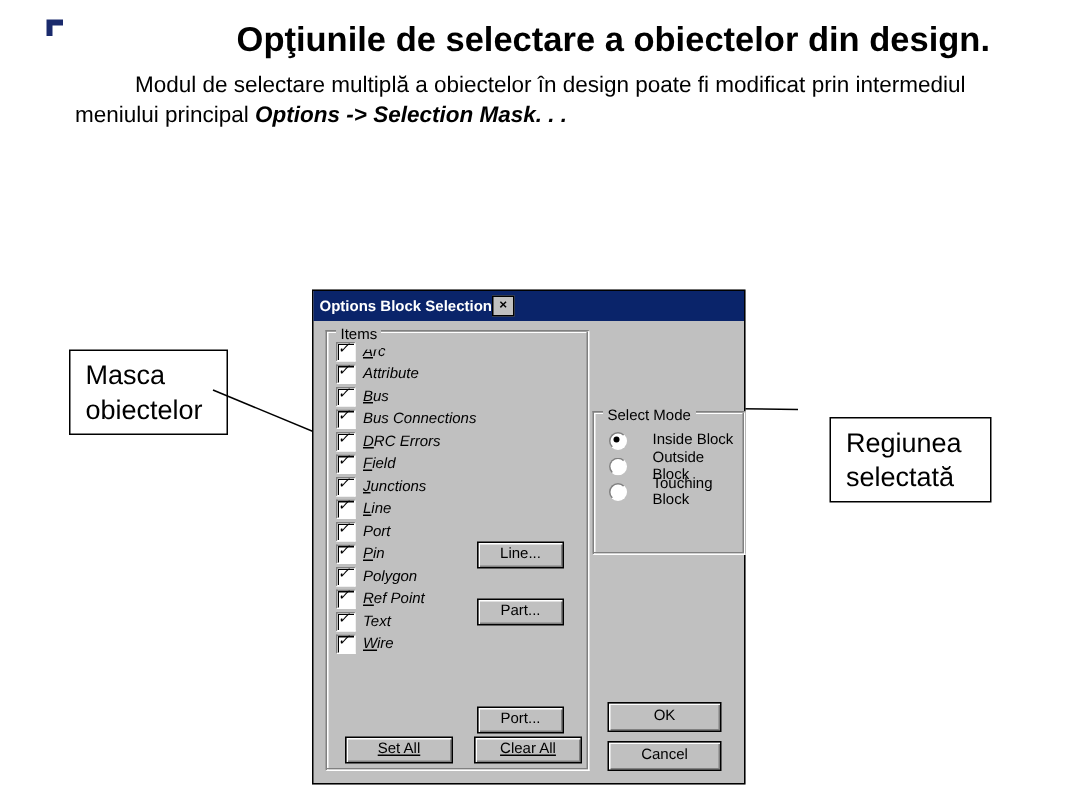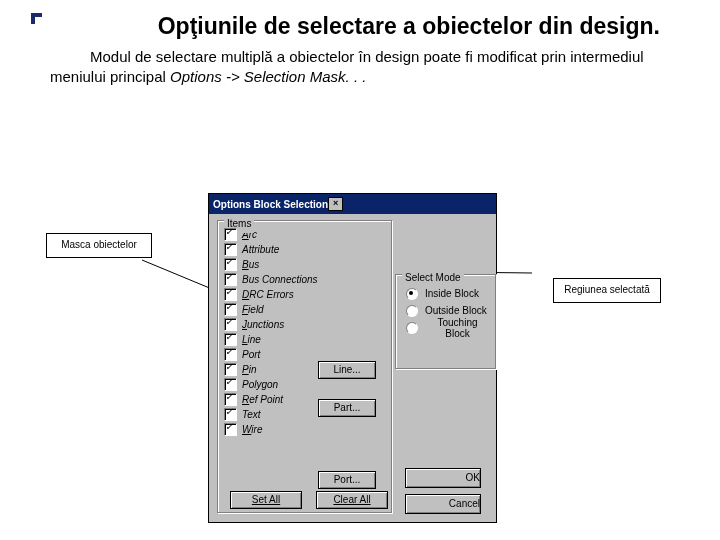--- a/index.html
+++ b/index.html
@@ -36,21 +36,21 @@
     margin: 12px 60px 6px 60px;
     line-height: 1.25;
   }
   .para {
     font-size: 15px;
     color: #000;
     margin: 6px 50px 10px 50px;
     line-height: 1.35;
     text-indent: 40px;
   }
-  .para .em { font-style: italic; font-weight: normal; }
+  .para .em { font-style: italic; font-weight: bold; }
 
   
   .dialog {
     position: absolute;
     left: 208px;
     top: 193px;
     width: 287px;
     border: 1px solid #000;
     background: #c0c0c0;
     font-family: "MS Sans Serif", Tahoma, sans-serif;
@@ -164,23 +164,22 @@
     left: 186px;
     top: 60px;
     width: 88px;
     height: 78px;
     padding-top: 10px;
   }
   .radio-row {
     display: flex;
     align-items: center;
     height: 17px;
-    gap: 7px;
+    gap: 17px;
     padding-left: 4px;
-    text-align: center;
   }
   .radio {
     width: 10px; height: 10px;
     border: 1px solid #808080;
     border-right-color: #fff;
     border-bottom-color: #fff;
     border-radius: 50%;
     background: #fff;
     position: relative;
     flex: 0 0 10px;
@@ -194,30 +193,30 @@
     border-radius: 50%;
   }
   .ok-col {
     position: absolute;
     left: 196px;
     top: 254px;
     display: flex;
     flex-direction: column;
     gap: 6px;
   }
-  .ok-col .btn { width: 74px; height: 16px; line-height: 16px; text-align: right; }
+  .ok-col .btn { width: 74px; height: 16px; line-height: 16px; }
 
   
   .callout {
     position: absolute;
     border: 1px solid #000;
     background: #fff;
     padding: 5px 10px;
-    font-size: 10px;
-    text-align: center;
+    font-size: 18px;
+    text-align: left;
     line-height: 1.25;
   }
   .callout-left { left: 46px; top: 233px; width: 84px; }
   .callout-right { left: 553px; top: 250px; width: 86px; margin-top: 28px; }
   svg.lines {
     position: absolute;
     left: 0; top: 0;
     width: 720px; height: 540px;
     pointer-events: none;
   }

